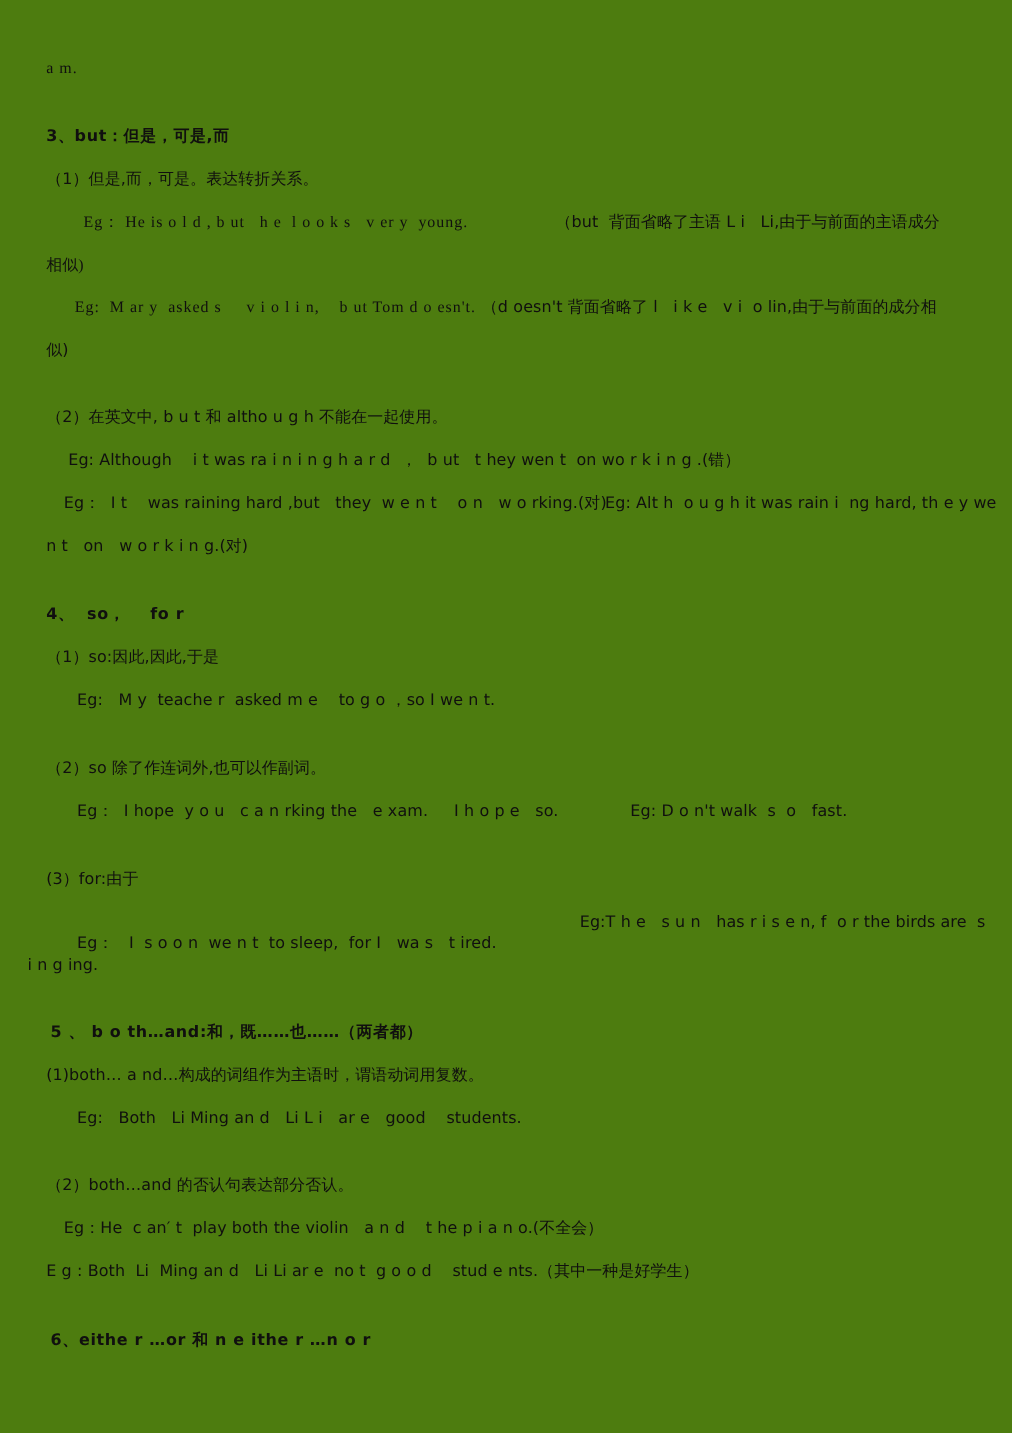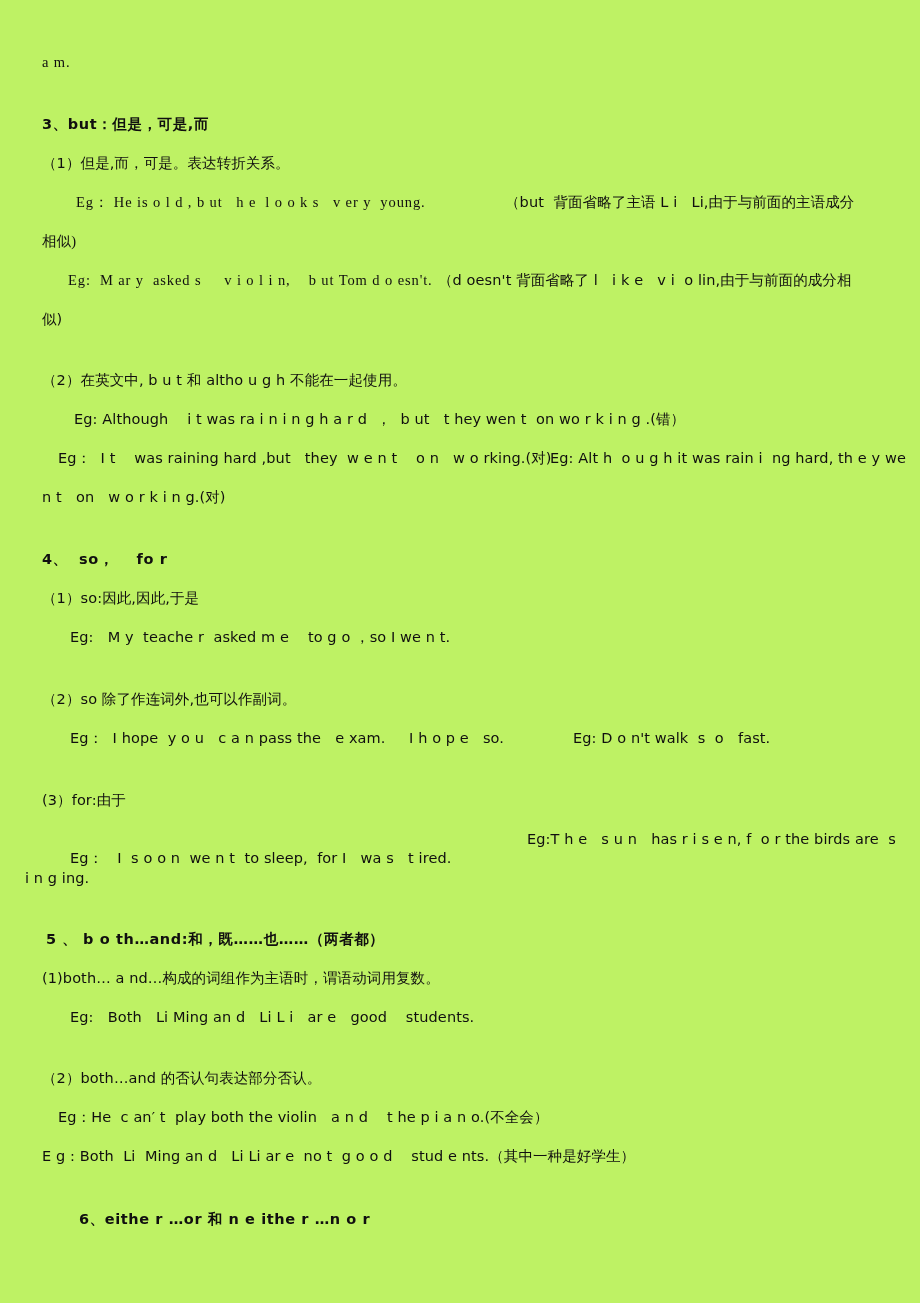--- a/index.html
+++ b/index.html
@@ -9,21 +9,21 @@
     background: #ffffff;
   }
   body {
     font-family: "Liberation Serif", "DejaVu Serif", serif;
     color: #000000;
   }
   #page {
     position: relative;
     width: 920px;
     height: 1303px;
-    background: #bef264;
+    background: #4d7c0f;
     overflow: hidden;
   }
   .doc {
     position: absolute;
     left: 0;
     top: 0;
     width: 920px;
     padding: 0;
   }
   
@@ -63,37 +63,37 @@
     <div class="line cjk" style="left:42px; top:233px;font-family:Liberation Serif, serif;">相似)</div>
 
     <div class="line sp-med" style="left:68px; top:272px;">Eg:  M ar y  asked s     v i o l i n,    b ut Tom d o esn't.</div>
 
     <div class="line cjk" style="left:438px; top:272px;">（d oesn't 背面省略了 l   i k e   v i  o lin,由于与前面的成分相</div>
 
     <div class="line cjk" style="left:42px; top:311px;">似)</div>
 
     <div class="line cjk" style="left:42px; top:372px;">（2）在英文中, b u t 和 altho u g h 不能在一起使用。</div>
 
-    <div class="line cjk" style="left:62px; top:411px;margin-left:12px;">Eg: Although    i t was ra i n i n g h a r d  ，  b ut   t hey wen t  on wo r k i n g .(错）</div>
+    <div class="line cjk" style="left:62px; top:411px;">Eg: Although    i t was ra i n i n g h a r d  ，  b ut   t hey wen t  on wo r k i n g .(错）</div>
 
     <div class="line cjk" style="left:58px; top:450px;">Eg：  I t    was raining hard ,but   they  w e n t    o n   w o rking.(对)</div>
 
     <div class="line cjk" style="left:550px; top:450px;">Eg: Alt h  o u g h it was rain i  ng hard, th e y we</div>
 
     <div class="line cjk" style="left:42px; top:489px;">n t   on   w o r k i n g.(对)</div>
 
     <div class="line heading cjk" style="left:42px; top:551px;">4、  so，    fo r</div>
 
     <div class="line cjk" style="left:42px; top:590px;">（1）so:因此,因此,于是</div>
 
     <div class="line cjk" style="left:70px; top:629px;">Eg:   M y  teache r  asked m e    to g o ，so I we n t.</div>
 
     <div class="line cjk" style="left:42px; top:691px;">（2）so 除了作连词外,也可以作副词。</div>
 
-    <div class="line cjk" style="left:70px; top:730px;">Eg：  I hope  y o u   c a n pass the   e xam.     I h o p e   so.</div>
+    <div class="line cjk" style="left:70px; top:730px;">Eg：  I hope  y o u   c a n rking the   e xam.     I h o p e   so.</div>
 
     <div class="line cjk" style="left:573px; top:730px;">Eg: D o n't walk  s  o   fast.</div>
 
     <div class="line cjk" style="left:42px; top:792px;">(3）for:由于</div>
 
     <div class="line cjk" style="left:70px; top:850px;">Eg：   I  s o o n  we n t  to sleep,  for I   wa s   t ired.</div>
 
     <div class="line cjk" style="left:527px; top:831px;">Eg:T h e   s u n   has r i s e n, f  o r the birds are  s</div>
 
     <div class="line cjk" style="left:25px; top:870px;">i n g ing.</div>
@@ -103,16 +103,16 @@
     <div class="line cjk" style="left:42px; top:970px;">(1)both… a nd…构成的词组作为主语时，谓语动词用复数。</div>
 
     <div class="line cjk" style="left:70px; top:1009px;">Eg:   Both   Li Ming an d   Li L i   ar e   good    students.</div>
 
     <div class="line cjk" style="left:42px; top:1070px;">（2）both…and 的否认句表达部分否认。</div>
 
     <div class="line cjk" style="left:42px; top:1109px;margin-left:16px;">Eg：He  c an′ t  play both the violin   a n d    t he p i a n o.(不全会）</div>
 
     <div class="line cjk" style="left:42px; top:1148px;">E g : Both  Li  Ming an d   Li Li ar e  no t  g o o d    stud e nts.（其中一种是好学生）</div>
 
-    <div class="line heading cjk" style="left:46px; top:1211px;margin-left:33px;">6、eithe r …or 和 n e ithe r …n o r</div>
+    <div class="line heading cjk" style="left:46px; top:1211px;">6、eithe r …or 和 n e ithe r …n o r</div>
 
   </div>
 </div>
 
 </body></html>

